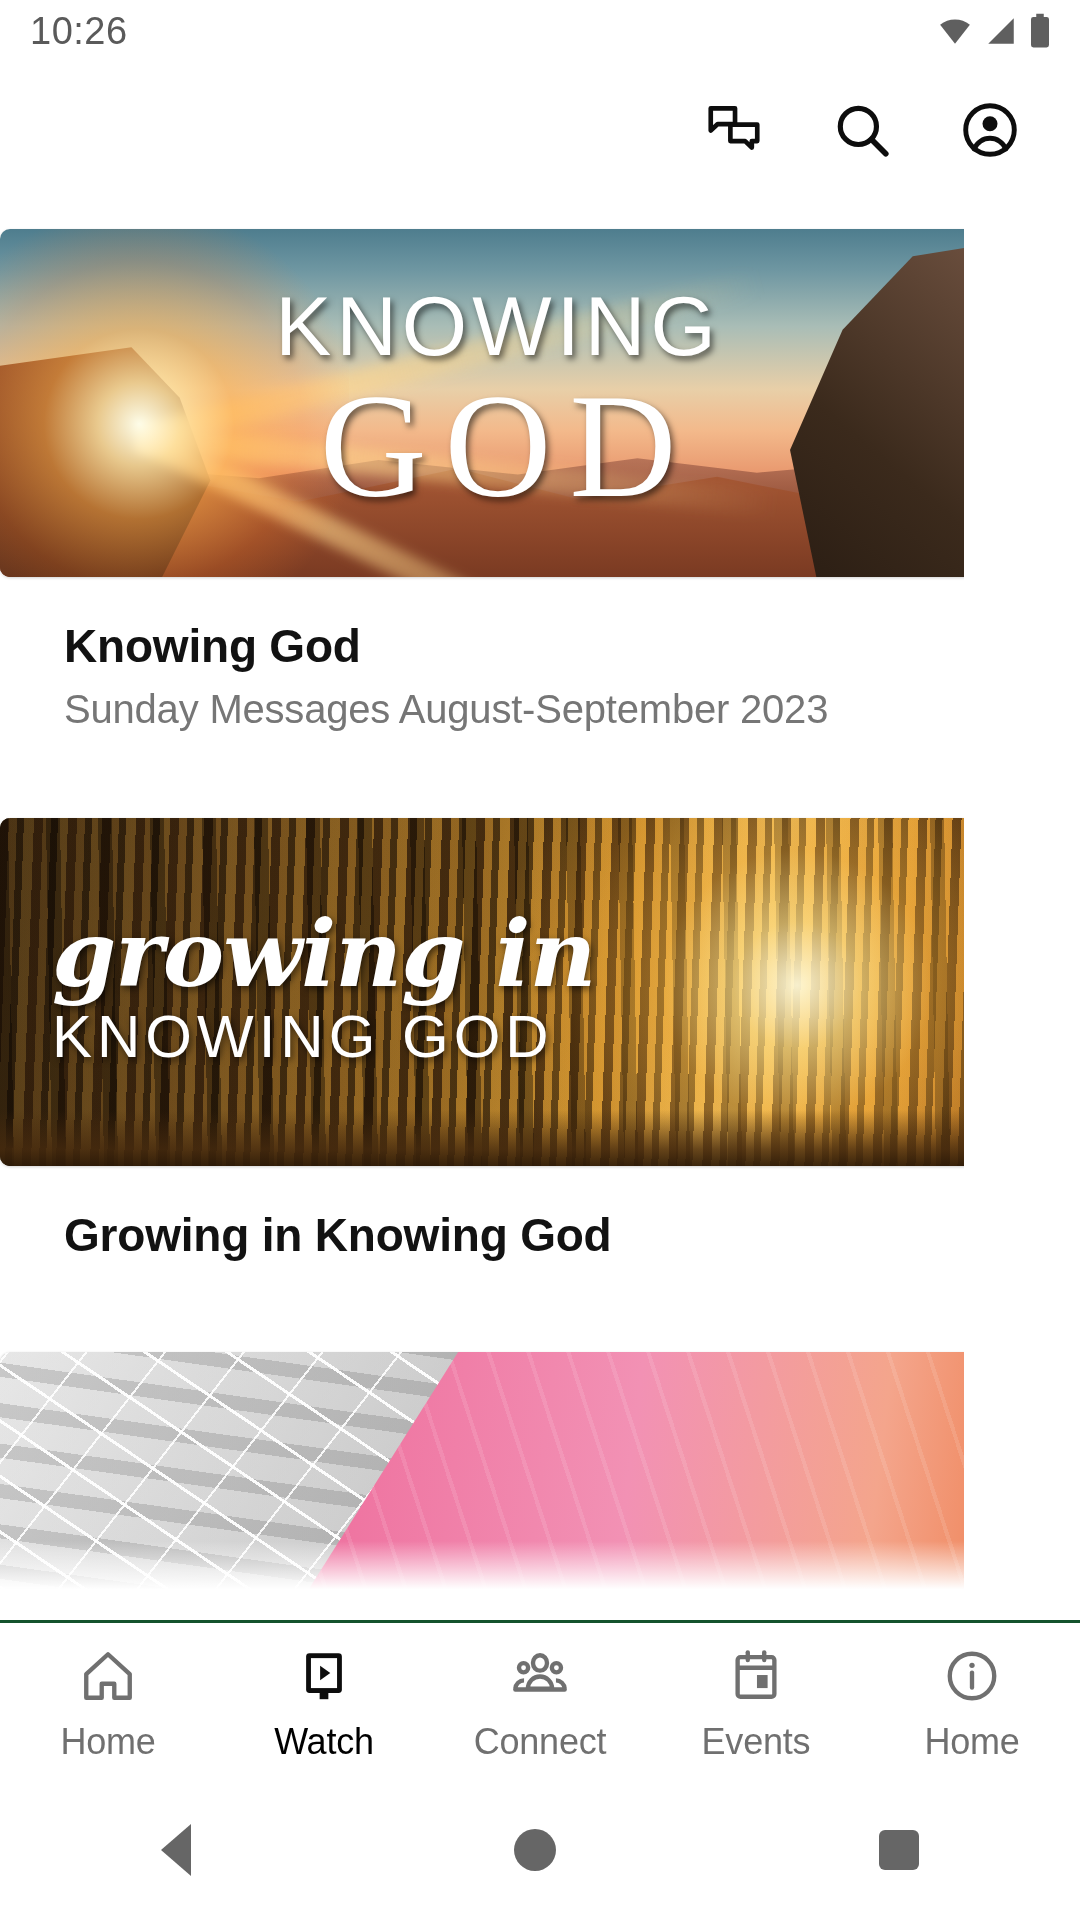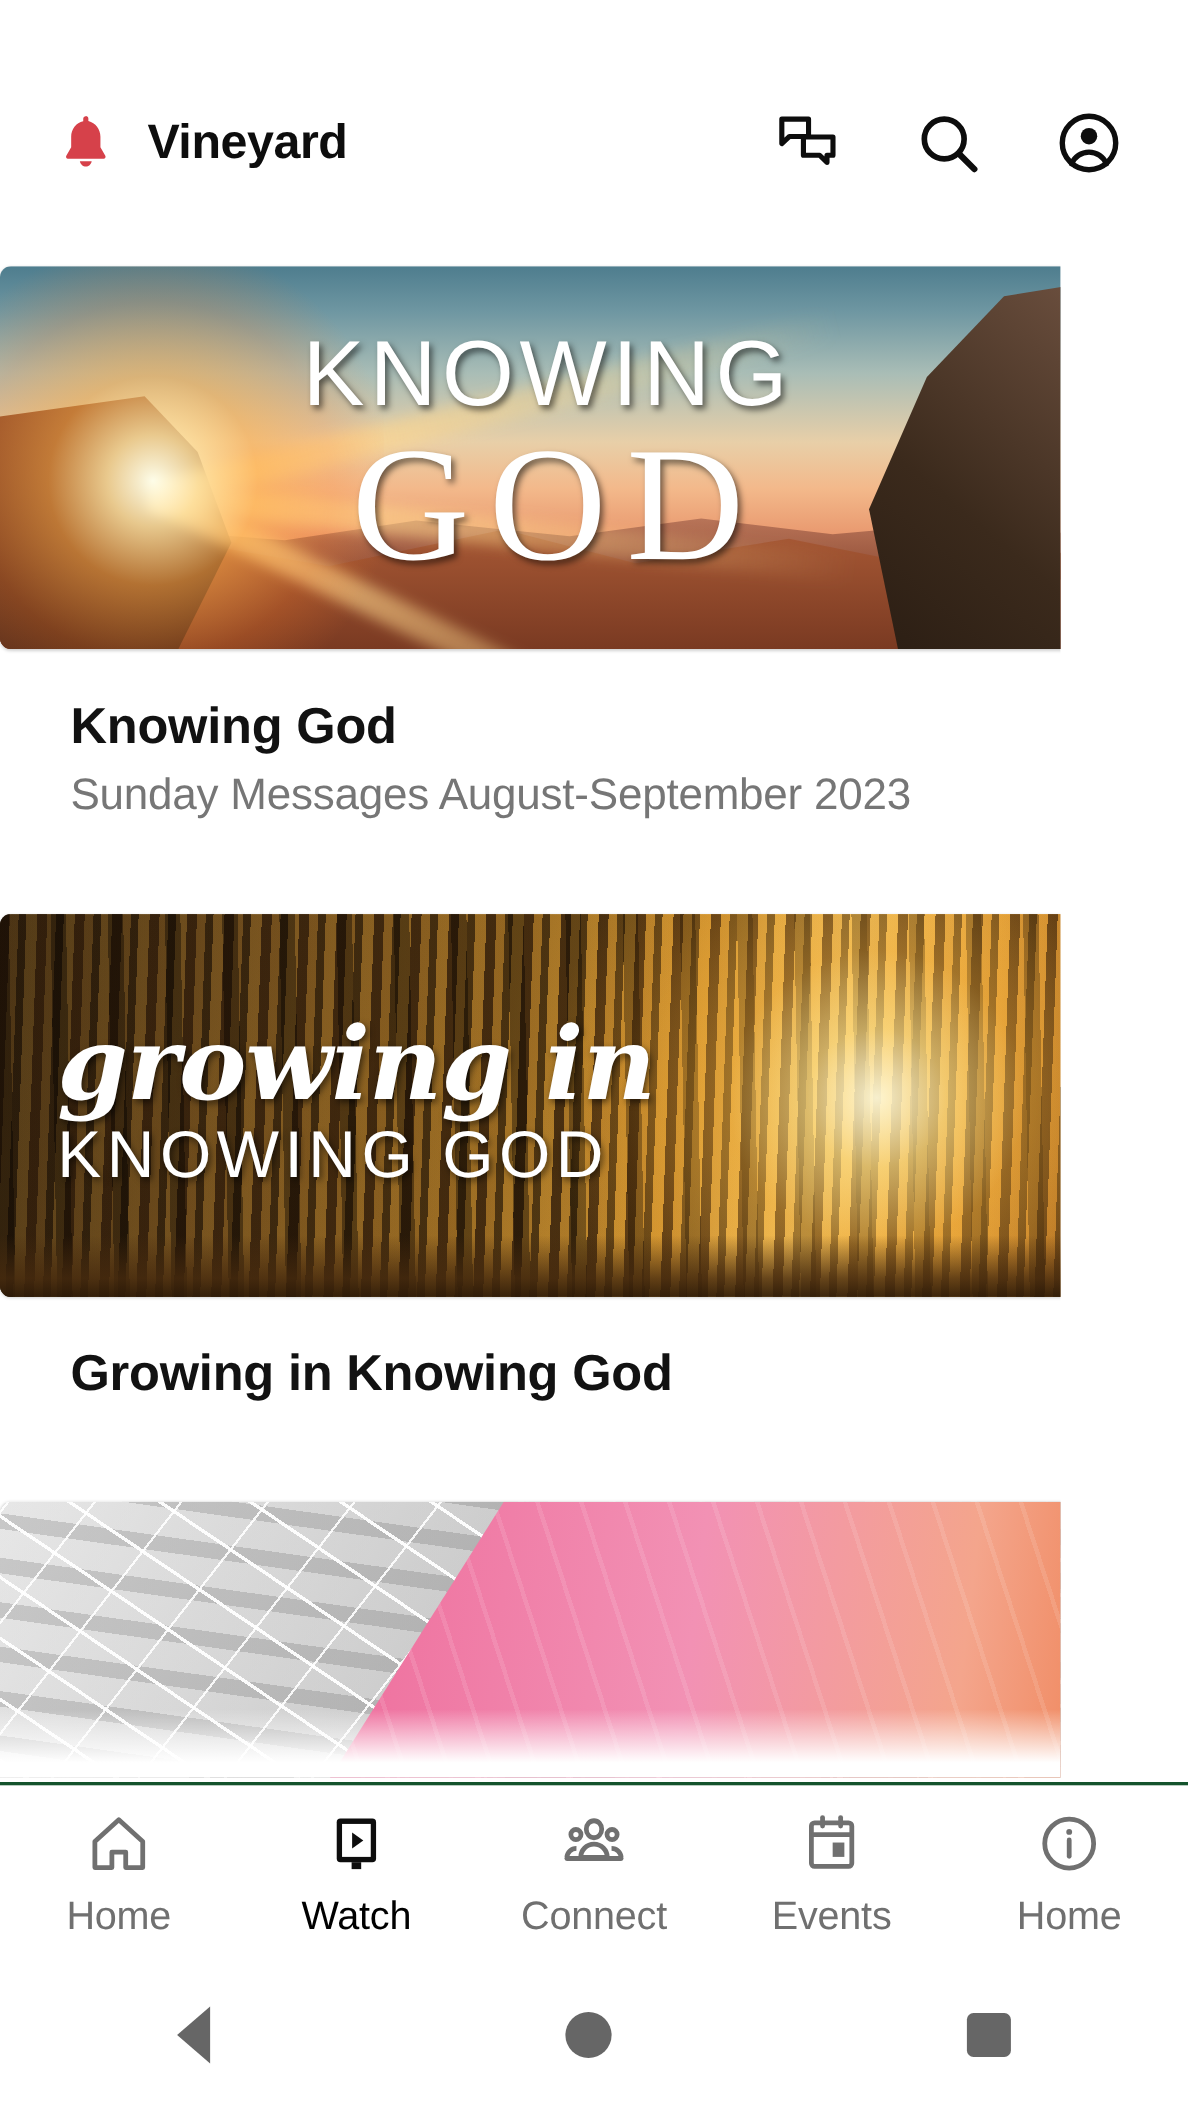--- a/index.html
+++ b/index.html
@@ -36,21 +36,21 @@
     margin-left:auto; display:flex; align-items:center; gap:64px;
     padding-right:18px;
   }
   .icon-btn {
     display:flex; align-items:center; justify-content:center;
     width:64px; height:64px;
   }
 
   
   .content {
-    position:absolute; top:182px; left:0; width:964px; height:1434px;
+    position:absolute; top:169px; left:0; width:964px; height:1434px;
     overflow:hidden;
   }
   .card { margin:0 0 0 0; }
   .card-media {
     position:relative;
     width:996px; height:348px;
     margin:0 auto;
     border-radius:10px;
     overflow:hidden;
     box-shadow:0 1px 3px rgba(0,0,0,0.18);
@@ -229,29 +229,37 @@
 
   .gap-a { height:60px; }
   .gap-b { height:86px; }
   .gap-c { height:90px; }
 </style>
 </head>
 <body>
 
 <div class="phone">
 
+  <div class="statusbar">
+    <div class="status-time">10:26</div>
+    <div class="status-icons">
+      <svg width="38" height="34" viewBox="0 0 24 24">
+        <path d="M12 21 L1.5 7.5 A17 17 0 0 1 22.5 7.5 Z" fill="#5f5f5f"></path>
+      </svg>
+      <svg width="36" height="34" viewBox="0 0 24 24">
+        <path d="M21 3 L21 21 L3 21 Z" fill="#5f5f5f"></path>
+      </svg>
+      <svg width="24" height="36" viewBox="0 0 14 24">
+        <rect x="4.5" y="0.5" width="5" height="2.5" fill="#5f5f5f"></rect>
+        <rect x="1" y="2.6" width="12" height="20.4" rx="1.6" fill="#5f5f5f"></rect>
+      </svg>
+    </div>
+  </div>
 
   <div class="appbar">
-    <div class="brand">
-      <svg width="56" height="60" viewBox="0 0 24 24">
-        <path d="M12 1.6c-.55 0-1 .45-1 1v.9C8.2 4.1 6.3 6.6 6.3 9.6v4.1L4.4 17c-.3.5.06 1.15.65 1.15h13.9c.59 0 .95-.65.65-1.15l-1.9-3.3V9.6c0-3-1.9-5.5-4.7-6.2v-.9c0-.55-.45-1-1-1z" fill="#d6414a"></path>
-        <path d="M9.7 19.1c.25 1.25 1.2 2.1 2.3 2.1s2.05-.85 2.3-2.1z" fill="#d6414a"></path>
-      </svg>
-      <div class="brand-title">Vineyard</div>
-    </div>
 
     <div class="appbar-actions">
       <div class="icon-btn">
         <svg width="62" height="62" viewBox="0 0 24 24">
           <path d="M3 3.6h9.4v6.1H5.7L3 12.2z" fill="none" stroke="#0d0d0d" stroke-width="1.8" stroke-linejoin="round"></path>
           <path d="M10.6 9.9h10.4v6.4h-2.1v2.5l-2.6-2.5h-5.7z" fill="#fff" stroke="#0d0d0d" stroke-width="1.8" stroke-linejoin="round"></path>
         </svg>
       </div>
       <div class="icon-btn">
         <svg width="62" height="62" viewBox="0 0 24 24">

